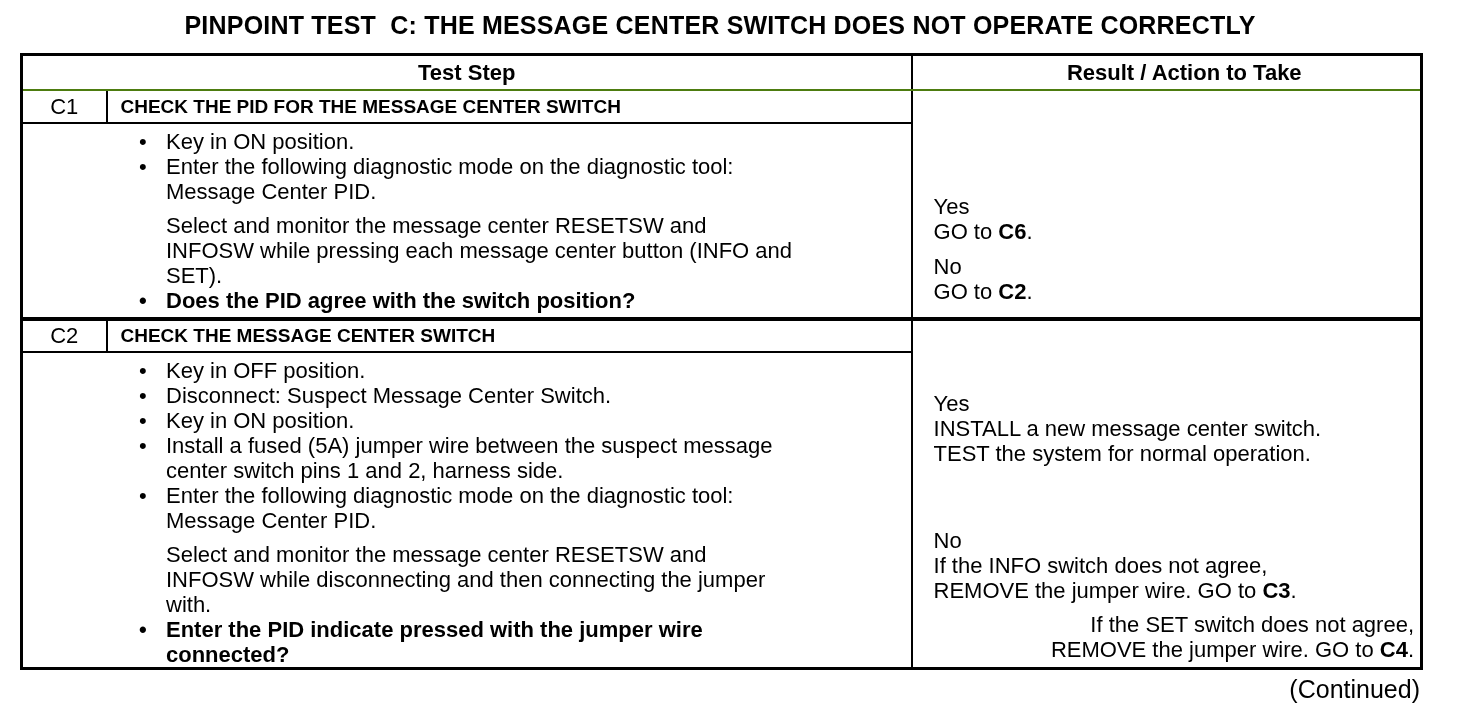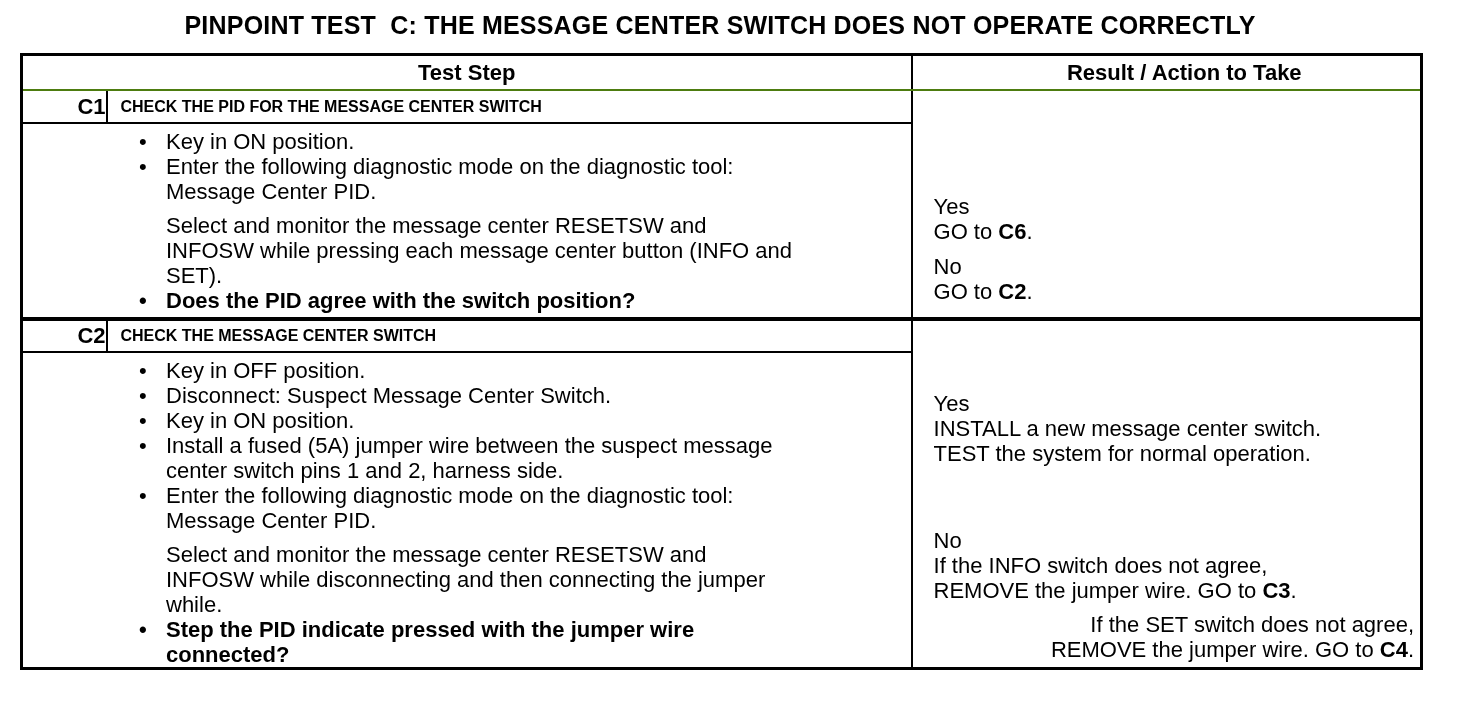--- a/index.html
+++ b/index.html
@@ -37,31 +37,31 @@
     height: 33px;
     text-align: center;
     vertical-align: middle;
     font-weight: bold;
     font-size: 22px;
     border-bottom: 2px solid #4d7c0f;
   }
   .header-result { border-left: 2px solid #000; padding-left: 36px; }
   .title-row { height: 33px; }
   .step-id-cell {
-    text-align: right;
+    text-align: center;
     vertical-align: middle;
-    font-weight: bold;
+    font-weight: normal;
     font-size: 22px;
     border-right: 2px solid #000;
     border-bottom: 2px solid #000;
   }
   .step-title-cell {
     vertical-align: middle;
     font-weight: bold;
-    font-size: 16px;
+    font-size: 19px;
     padding-left: 13px;
     border-bottom: 2px solid #000;
   }
   .body-c1 { height: 196px; }
   .body-c2 { height: 306px; }
   .step-body-cell {
     vertical-align: top;
     font-size: 22px;
     line-height: 25px;
     padding: 5px 10px 0 116px;
@@ -219,28 +219,29 @@
               <div class="itext">
                 <div class="iline">Enter the following diagnostic mode on the diagnostic tool:</div>
                 <div class="iline">Message Center PID.</div>
               </div>
             </div>
             <div class="item para">
               <span class="marker"></span>
               <div class="itext">
                 <div class="iline">Select and monitor the message center RESETSW and</div>
                 <div class="iline">INFOSW while disconnecting and then connecting the jumper</div>
-                <div class="iline">while.</div>
+                <div class="iline">with.</div>
               </div>
             </div>
             <div class="item bullet bold">
               <span class="marker">•</span>
               <div class="itext">
-                <div class="iline">Step the PID indicate pressed with the jumper wire</div>
+                <div class="iline">Enter the PID indicate pressed with the jumper wire</div>
                 <div class="iline">connected?</div>
               </div>
             </div>
           </td>
         </tr>
       </tbody>
   </table>
 
+  <div class="continued">(Continued)</div>
 </div>
 
 </body></html>

